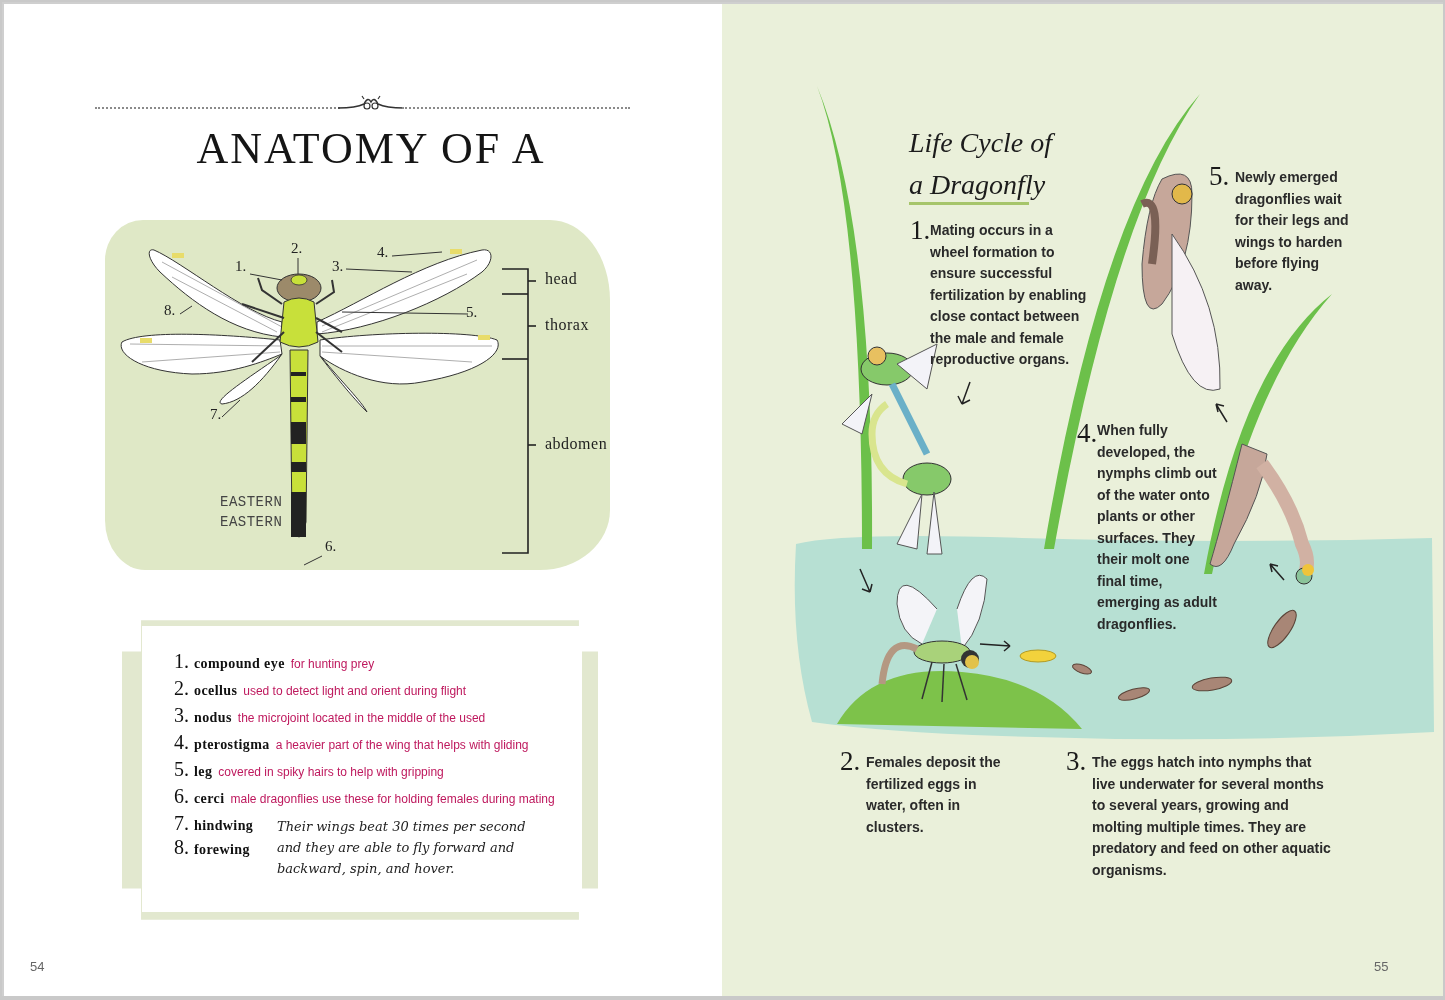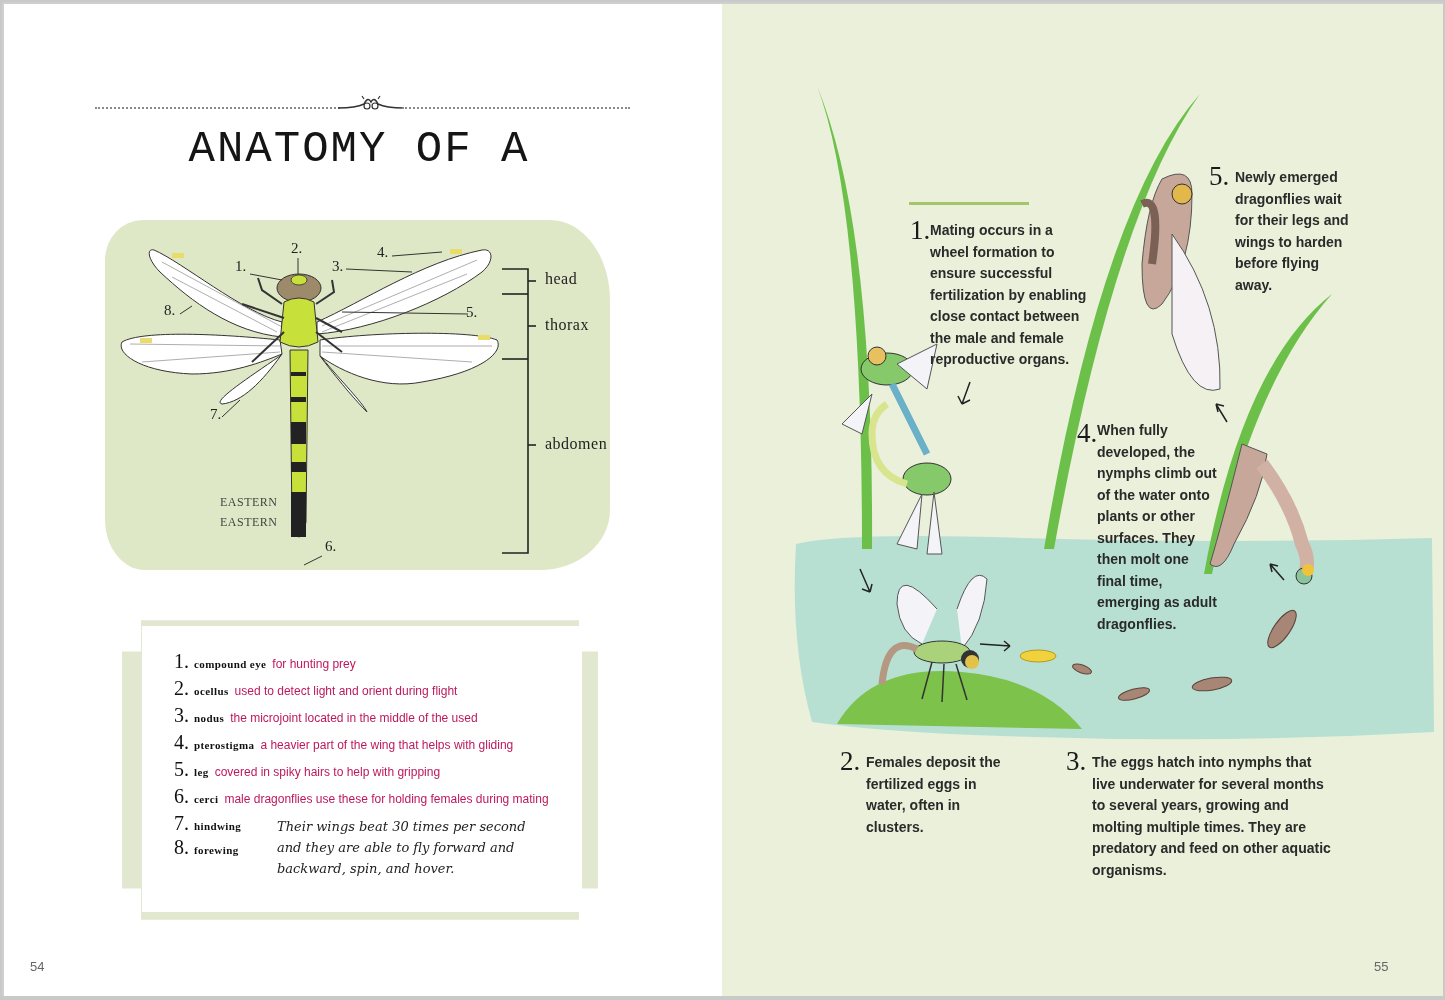--- a/index.html
+++ b/index.html
@@ -9,40 +9,40 @@
   .spread { position: absolute; left: 0; top: 0; width: 1445px; height: 1000px; border: 2px solid #c9c9c9; border-bottom-width: 4px; }
   .page-left { position: absolute; left: 2px; top: 2px; width: 718px; height: 992px; background: #ffffff; }
   .page-right { position: absolute; left: 720px; top: 2px; width: 721px; height: 992px; background: #eaf0da; }
 
   
   .rule { position: absolute; top: 105px; height: 2px; border-top: 2px dotted #8a8a8a; }
   .rule.left { left: 93px; width: 245px; }
   .rule.right { left: 400px; width: 228px; }
   .flourish { position: absolute; left: 336px; top: 90px; width: 66px; height: 24px; }
 
-  .main-title { position: absolute; left: 112px; top: 125px; width: 490px; text-align: center;
-    font-family: Liberation Mono, monospace; font-size: 44px; line-height: 44px; letter-spacing: 2px; color: #151515; font-weight: normal; }
+  .main-title { position: absolute; left: 124px; top: 125px; width: 490px; text-align: center;
+    font-family: Liberation Serif, serif; font-size: 44px; line-height: 44px; letter-spacing: 2px; color: #151515; font-weight: normal; }
 
   .anatomy-panel { position: absolute; left: 103px; top: 218px; width: 505px; height: 350px;
     background: #dfe8c6; border-radius: 38px 60px 70px 40px / 40px 80px 60px 50px; }
 
   .diagram-svg { position: absolute; left: 100px; top: 220px; width: 520px; height: 360px; }
 
   .callout { position: absolute; font-family: "Liberation Serif", serif; font-size: 15px; color: #222; }
   .region-label { position: absolute; font-family: "Liberation Serif", serif; font-size: 16px; color: #1e1e1e; letter-spacing: 0.5px; }
-  .species { position: absolute; left: 218px; top: 490px; font-family: Liberation Serif, serif; font-size: 12px; line-height: 20px; color: #444; letter-spacing: 0.5px; }
+  .species { position: absolute; left: 218px; top: 490px; font-family: Liberation Mono, monospace; font-size: 14px; line-height: 20px; color: #444; letter-spacing: 0.5px; }
 
   .legend-frame { position: absolute; left: 120px; top: 612px; width: 476px; height: 312px;
     background: #e2e8cf; clip-path: polygon(4% 2%, 96% 2%, 96% 12%, 100% 12%, 100% 88%, 96% 88%, 96% 98%, 4% 98%, 4% 88%, 0% 88%, 0% 12%, 4% 12%); }
   .legend-box { position: absolute; left: 140px; top: 624px; width: 440px; height: 286px; background: #ffffff; }
   .legend-list { position: absolute; left: 172px; top: 648px; width: 420px; list-style: none; }
   .legend-item { display: flex; align-items: baseline; white-space: nowrap; height: 27px; }
   .legend-item.tight { height: 24px; }
   .legend-num { font-family: "Liberation Serif", serif; font-size: 20px; color: #111; width: 20px; }
-  .legend-term { font-family: "Liberation Serif", serif; font-size: 11px; font-weight: bold; color: #111; margin-right: 6px; letter-spacing: 0.4px; }
+  .legend-term { font-family: "Liberation Serif", serif; font-size: 14px; font-weight: bold; color: #111; margin-right: 6px; letter-spacing: 0.4px; }
   .legend-desc { font-family: "Liberation Sans", sans-serif; font-size: 12px; color: #be185d; }
   .fun-fact { position: absolute; left: 275px; top: 814px; width: 250px; font-family: "DejaVu Serif", serif; font-style: italic; font-size: 13px; line-height: 21px; color: #222; }
 
   .page-num { position: absolute; font-family: "Liberation Sans", sans-serif; font-size: 13px; color: #666; text-align: right; }
 
   
   .lc-title { position: absolute; left: 907px; top: 120px; width: 190px;
     font-family: "Liberation Serif", serif; font-style: italic; font-size: 28px; line-height: 42px; color: #1c1c1c; }
   .lc-underline { position: absolute; left: 907px; top: 200px; width: 120px; height: 3px; background: #a6c56a; }
 
@@ -272,40 +272,44 @@
 
     <g stroke="#222" stroke-width="1.5" fill="none">
       <path d="M248 378 L240 400 M240 400 L236 392 M240 400 L248 396"></path>
       <path d="M138 565 L148 588 M148 588 L140 585 M148 588 L150 580"></path>
       <path d="M258 640 L288 642 M288 642 L282 637 M288 642 L282 647"></path>
       <path d="M562 576 L548 560 M548 560 L550 568 M548 560 L556 562"></path>
       <path d="M505 418 L494 400 M494 400 L496 408 M494 400 L502 402"></path>
     </g>
   </svg>
 
+  <div class="lc-title">
+    <span>Life Cycle of</span><br>
+    <span>a Dragonfly</span>
+  </div>
   <div class="lc-underline"></div>
 
   <div class="step" style="left:910px;top:218px;width:180px;">
     <span class="step-num" style="left:-2px;top:-3px">1.</span>
     <span class="step-text" style="padding-left:18px;text-indent:0">Mating occurs in a wheel formation to ensure successful fertilization by enabling close contact between the male and female reproductive organs.</span>
   </div>
 
   <div class="step" style="left:838px;top:750px;width:170px;">
     <span class="step-num" style="left:0;top:-4px">2.</span>
     <span class="step-text" style="padding-left:26px">Females deposit the fertilized eggs in water, often in clusters.</span>
   </div>
 
   <div class="step" style="left:1064px;top:750px;width:270px;">
     <span class="step-num" style="left:0;top:-4px">3.</span>
     <span class="step-text" style="padding-left:26px">The eggs hatch into nymphs that live underwater for several months to several years, growing and molting multiple times. They are predatory and feed on other aquatic organisms.</span>
   </div>
 
   <div class="step" style="left:1075px;top:418px;width:140px;">
     <span class="step-num" style="left:0;top:0">4.</span>
-    <span class="step-text" style="padding-left:20px">When fully developed, the nymphs climb out of the water onto plants or other surfaces. They then molt one final time, emerging as adult dragonflies.</span>
+    <span class="step-text" style="padding-left:20px">When fully developed, the nymphs climb out of the water onto plants or other surfaces. They their molt one final time, emerging as adult dragonflies.</span>
   </div>
 
   <div class="step" style="left:1207px;top:165px;width:140px;">
     <span class="step-num" style="left:0;top:-4px">5.</span>
     <span class="step-text" style="padding-left:26px">Newly emerged dragonflies wait for their legs and wings to harden before flying away.</span>
   </div>
 
   <span class="page-num" style="left:1372px;top:957px">55</span>
 </div>
 

